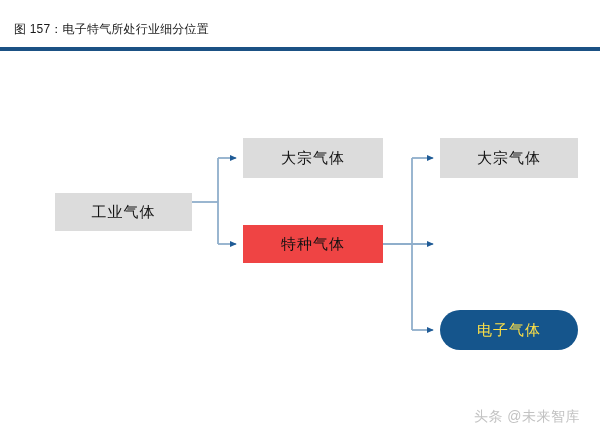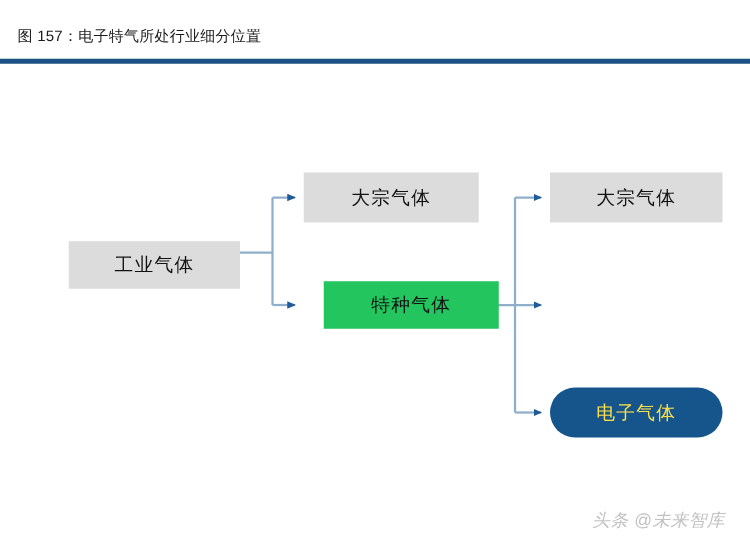--- a/index.html
+++ b/index.html
@@ -63,23 +63,22 @@
     font-size: 15px;
     letter-spacing: 1px;
     white-space: nowrap;
     z-index: 2;
   }
   .node.gray {
     background: #dcdcdc;
     color: #121212;
   }
   .node.lightblue {
-    background: #22c55e;
+    background: #ef4444;
     color: #121212;
-    margin-left: 16px;
   }
   .node.navy {
     background: #15558c;
     color: #fde047;
     border-radius: 20px;
   }
 
   #node-industrial { left: 55px;  top: 141px; width: 137px; height: 38px; }
   #node-bulk       { left: 243px; top: 86px;  width: 140px; height: 40px; }
   #node-specialty  { left: 243px; top: 173px; width: 140px; height: 38px; }
@@ -89,21 +88,20 @@
 
   
   #watermark {
     position: absolute;
     right: 20px;
     bottom: 12px;
     font-size: 14px;
     color: #c2c2c2;
     letter-spacing: 0.5px;
     white-space: nowrap;
-    font-style: italic;
     z-index: 3;
   }
 </style>
 </head>
 <body>
 
 <div id="figure-title">图 157：电子特气所处行业细分位置</div>
 
 <div id="header-rule"></div>
 

